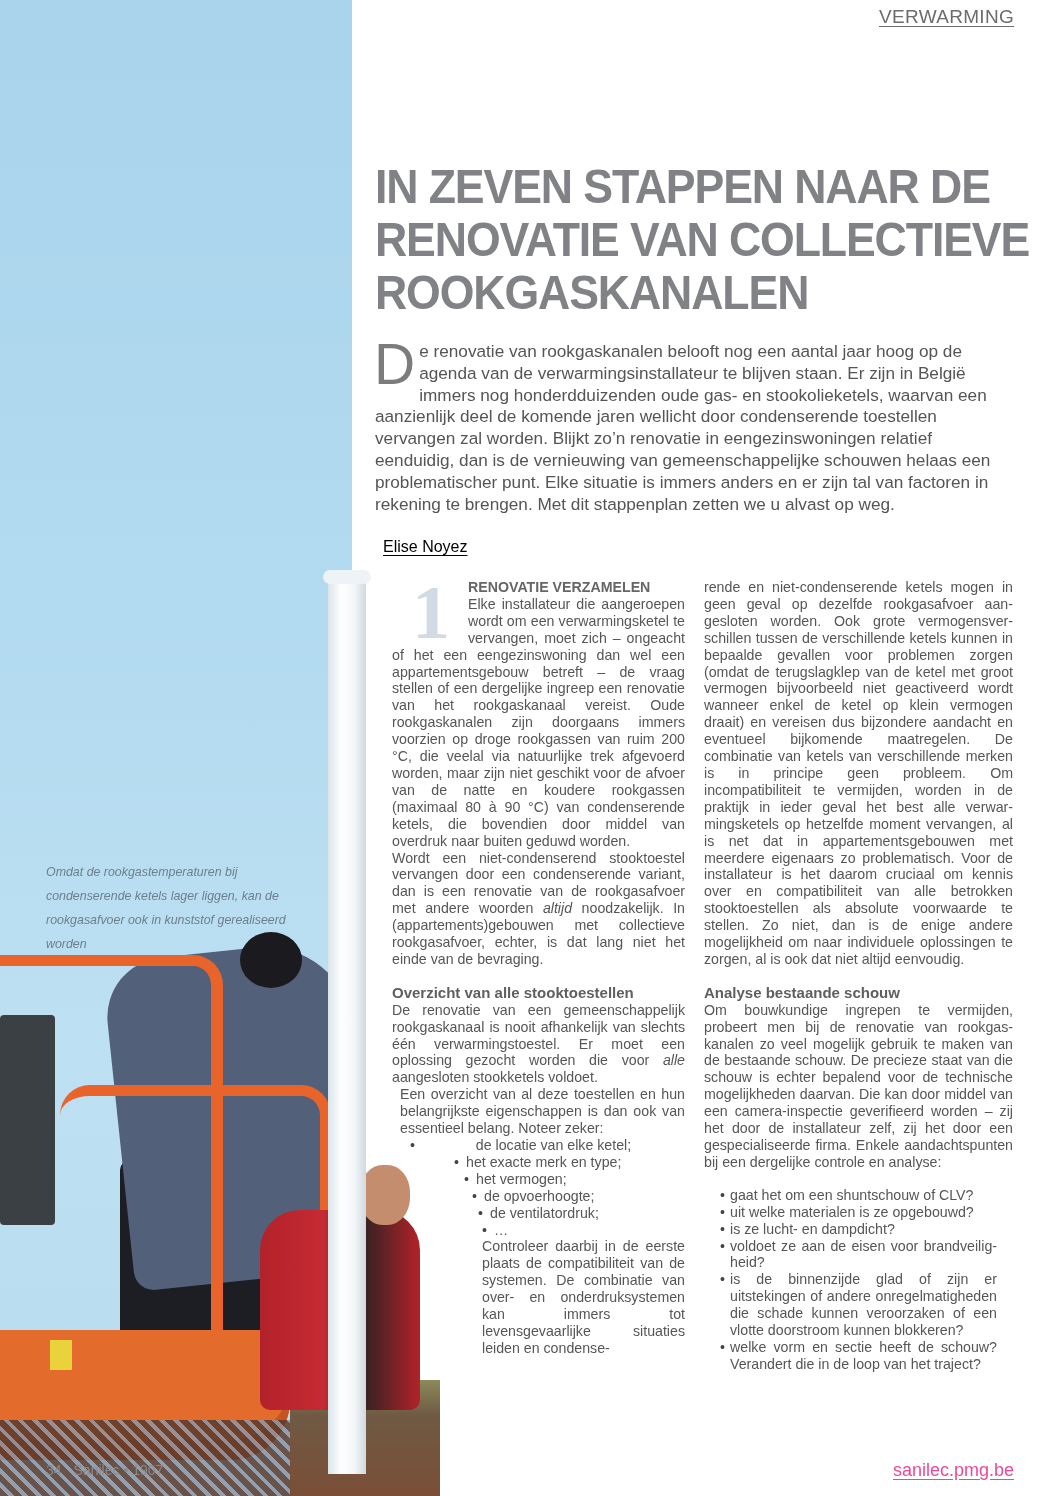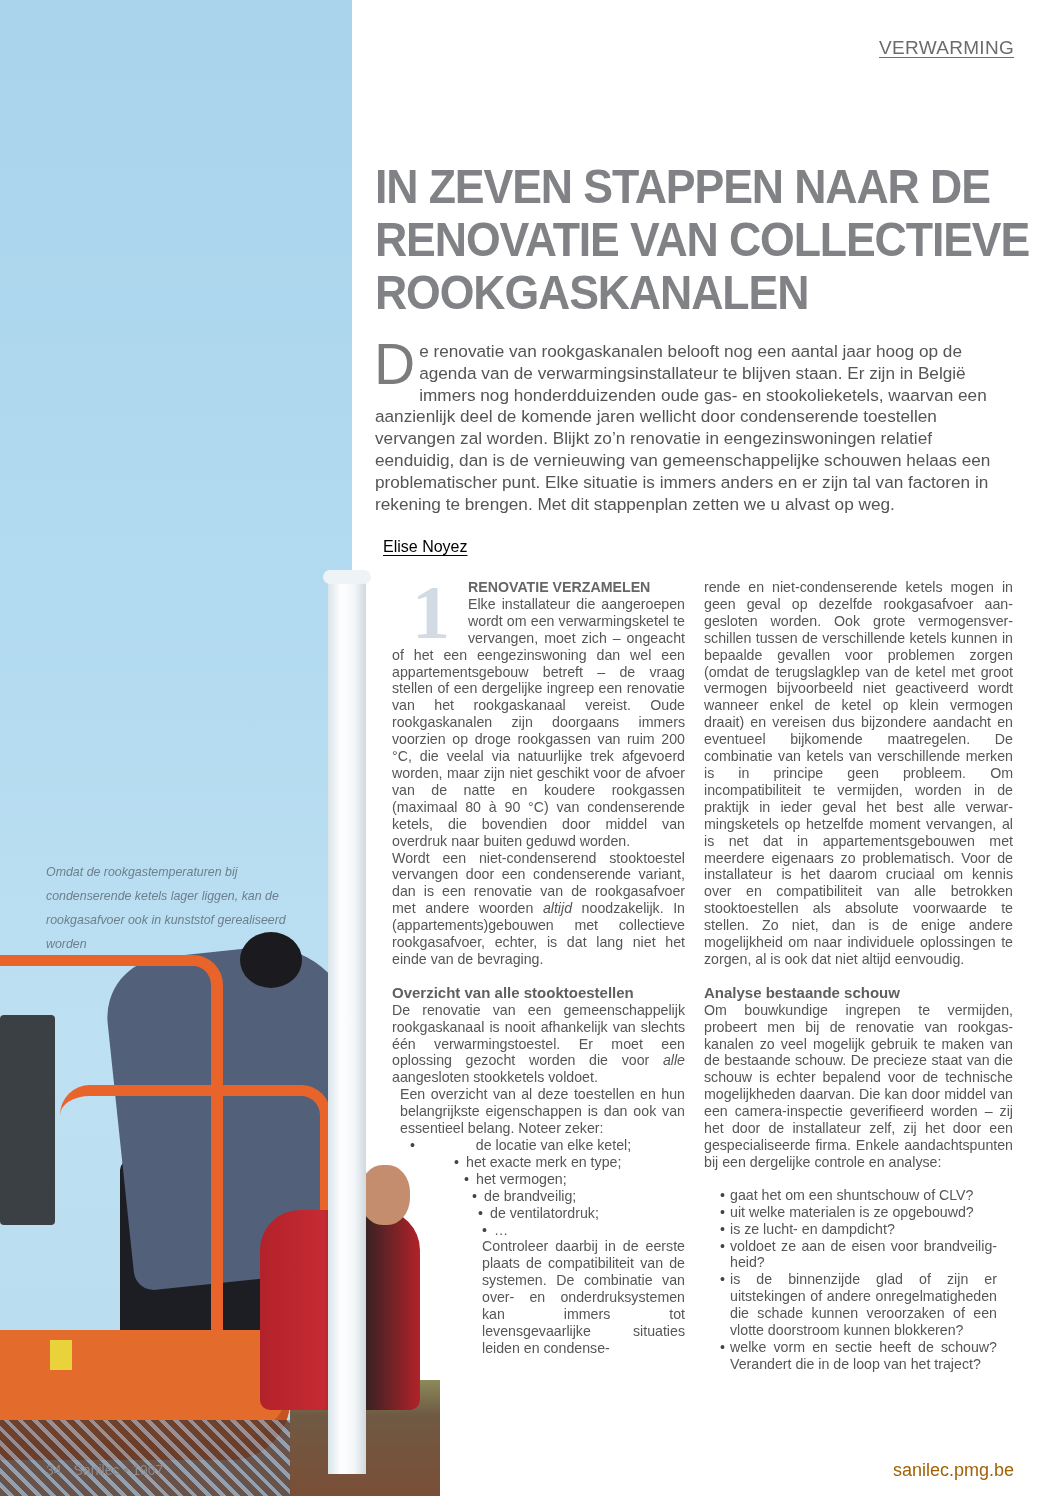--- a/index.html
+++ b/index.html
@@ -71,21 +71,21 @@
   .warn-sign {
     position: absolute; left: 50px; top: 1340px; width: 22px; height: 30px; background: #e9d23a;
   }
   .bin {
     position: absolute; left: 0; top: 1015px; width: 55px; height: 210px;
     background: #3b4044; border-radius: 4px;
   }
 
   
   .section-label {
-    position: absolute; right: 44px; top: 37px;
+    position: absolute; right: 44px; top: 6px;
     font-size: 19px; letter-spacing: 0.3px; color: #6c6c6c;
     text-decoration: underline; text-underline-offset: 3px;
   }
 
   .title {
     position: absolute; left: 375px; top: 160px; width: 660px;
     font-family: "Liberation Sans Narrow", "Liberation Sans", sans-serif;
     font-weight: bold; font-size: 48px; line-height: 53px; color: #818285;
     letter-spacing: -1.2px; margin: 0;
     transform: scaleX(0.93); transform-origin: left top;
@@ -144,21 +144,21 @@
     position: absolute; left: 46px; top: 860px; width: 240px;
     font-style: italic; font-size: 12.4px; line-height: 24px; color: #6d7f8c;
   }
   .footer-left {
     position: absolute; left: 46px; top: 1462px;
     font-size: 14px; color: #8a8a8a;
   }
   .footer-left .page-no { margin-right: 12px; }
   .footer-right {
     position: absolute; right: 44px; top: 1460px;
-    font-size: 18px; color: #a16207; text-underline-offset: 3px;
+    font-size: 18px; color: #ec4899; text-decoration: underline; text-underline-offset: 3px;
   }
 </style>
 </head>
 <body>
 
 <div class="photo">
   <div class="bin"></div>
   <div class="person1-legs"></div>
   <div class="person1-body"></div>
   <div class="person1-head"></div>
@@ -197,21 +197,21 @@
   <p class="step-head">RENOVATIE VERZAMELEN</p>
   <p>Elke installateur die aange­roepen wordt om een verwar­mingsketel te vervangen, moet zich – onge­acht of het een eengezinswoning dan wel een appartementsgebouw betreft – de vraag stellen of een dergelijke ingreep een renovatie van het rookgaskanaal vereist. Oude rookgaskanalen zijn doorgaans immers voorzien op droge rookgassen van ruim 200 °C, die veelal via natuurlijke trek afgevoerd worden, maar zijn niet geschikt voor de afvoer van de natte en koudere rookgassen (maximaal 80 à 90 °C) van condenserende ketels, die bovendien door middel van overdruk naar buiten geduwd worden.</p>
   <p><span>Wordt een niet-condenserend stooktoestel vervangen door een condenserende variant, dan is een renovatie van de rook­gasafvoer met andere woorden </span><em>altijd</em><span> nood­zakelijk. In (appartements)gebouwen met collectieve rookgasafvoer, echter, is dat lang niet het einde van de bevraging.</span></p>
   <p class="subhead">Overzicht van alle stooktoestellen</p>
   <p><span>De renovatie van een gemeenschappelijk rookgaskanaal is nooit afhankelijk van slechts één verwarmingstoestel. Er moet een oplossing gezocht worden die voor </span><em>alle</em><span> aangesloten stookketels voldoet.</span></p>
   <p class="indent1">Een overzicht van al deze toestellen en hun belangrijkste eigenschappen is dan ook van essentieel belang. Noteer zeker:</p>
   <ul class="bullets">
     <li class="b1">de locatie van elke ketel;</li>
     <li class="b2">het exacte merk en type;</li>
     <li class="b3">het vermogen;</li>
-    <li class="b4">de brandveilig;</li>
+    <li class="b4">de opvoerhoogte;</li>
     <li class="b5">de ventilatordruk;</li>
     <li class="b6">…</li>
   </ul>
   <p class="col1-tail">Controleer daarbij in de eerste plaats de compatibili­teit van de systemen. De combinatie van over- en onderdruksystemen kan immers tot levensgevaarlijke situaties leiden en condense-</p>
 </div>
 
 <div class="col col2">
   <p>rende en niet-condenserende ketels mogen in geen geval op dezelfde rookgasafvoer aan­gesloten worden. Ook grote vermogensver­schillen tussen de verschillende ketels kunnen in bepaalde gevallen voor problemen zorgen (omdat de terugslagklep van de ketel met groot vermogen bijvoorbeeld niet geactiveerd wordt wanneer enkel de ketel op klein vermogen draait) en vereisen dus bijzondere aandacht en eventueel bijkomende maatre­gelen. De combinatie van ketels van verschil­lende merken is in principe geen probleem. Om incompatibiliteit te vermijden, worden in de praktijk in ieder geval het best alle verwar­mingsketels op hetzelfde moment vervangen, al is net dat in appartementsgebouwen met meerdere eigenaars zo problematisch. Voor de installateur is het daarom cruciaal om kennis over en compatibiliteit van alle betrokken stooktoestellen als absolute voor­waarde te stellen. Zo niet, dan is de enige andere mogelijkheid om naar individuele oplossingen te zorgen, al is ook dat niet altijd eenvoudig.</p>
   <p class="subhead">Analyse bestaande schouw</p>
   <p>Om bouwkundige ingrepen te vermijden, probeert men bij de renovatie van rookgas­kanalen zo veel mogelijk gebruik te maken van de bestaande schouw. De precieze staat van die schouw is echter bepalend voor de technische mogelijkheden daarvan. Die kan door middel van een camera-inspectie geveri­fieerd worden – zij het door de installateur zelf, zij het door een gespecialiseerde firma. Enkele aandachtspunten bij een dergelijke controle en analyse:</p>

